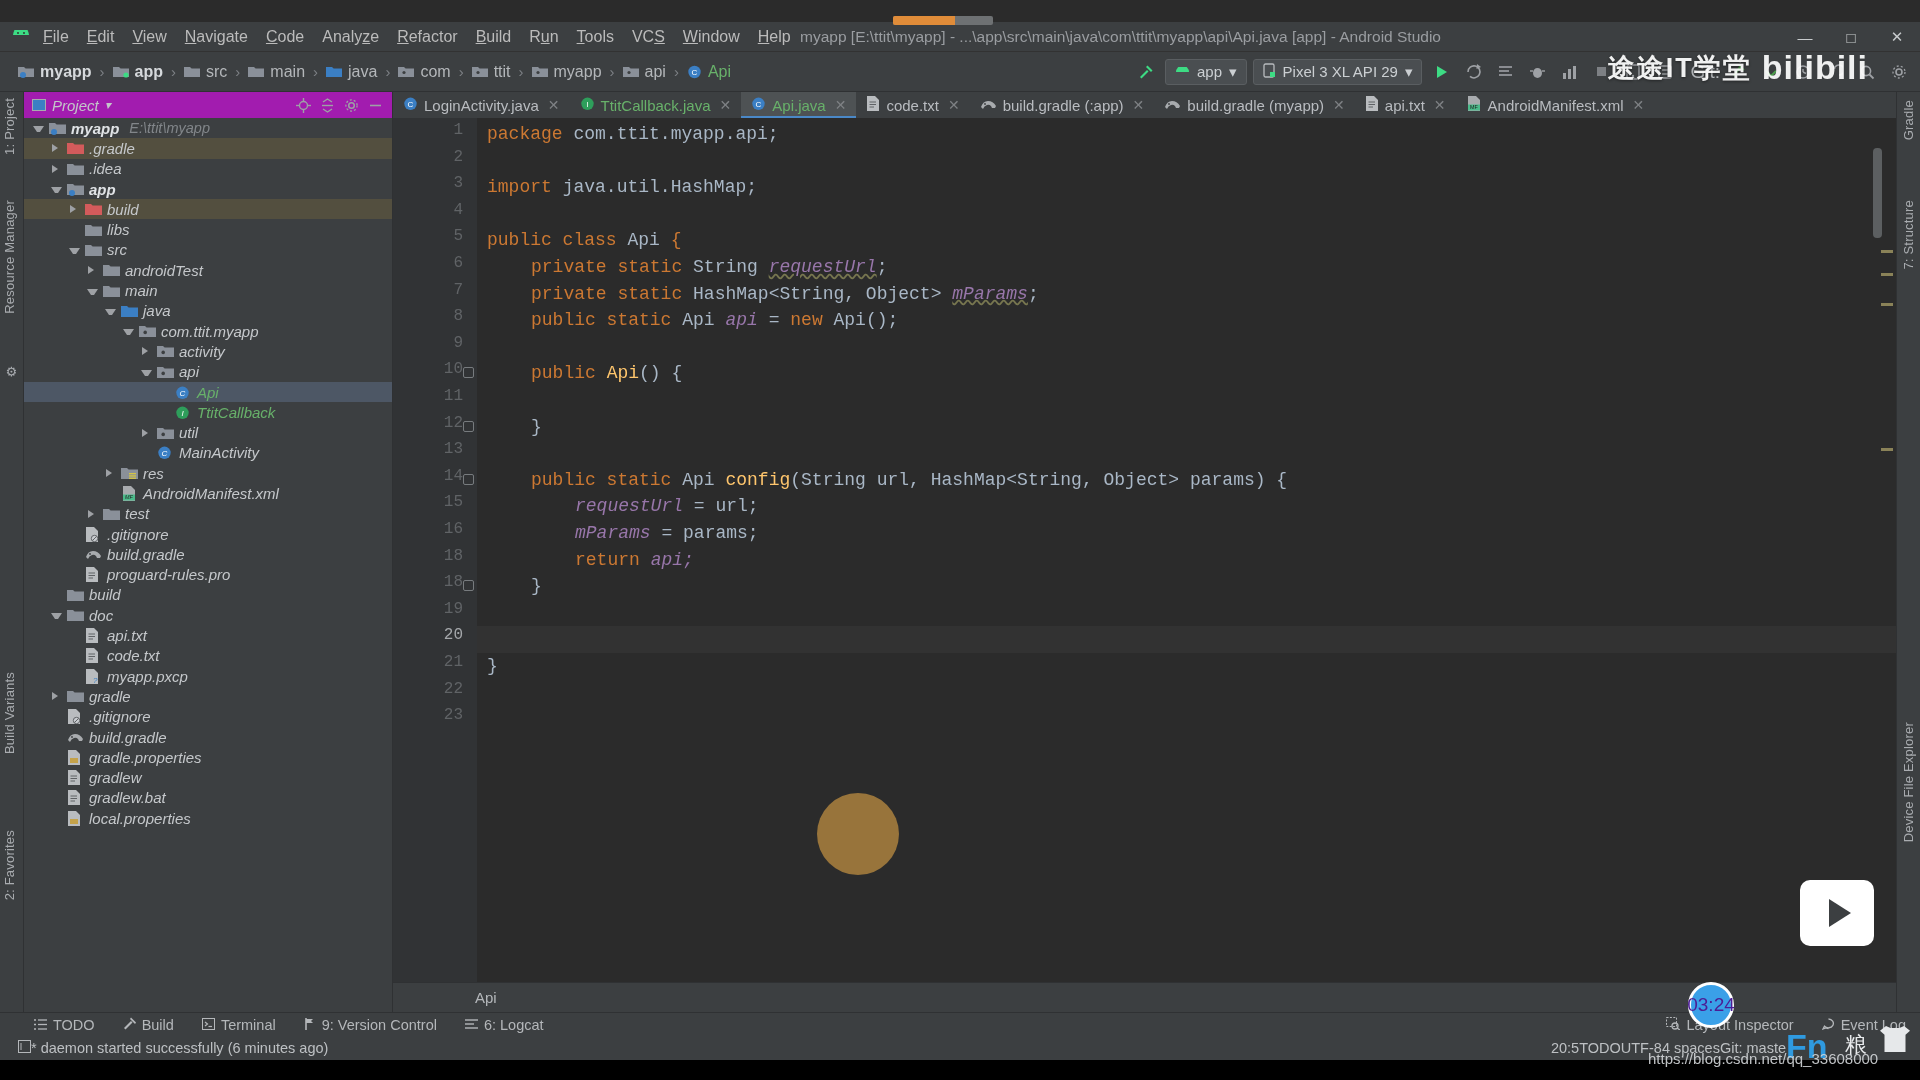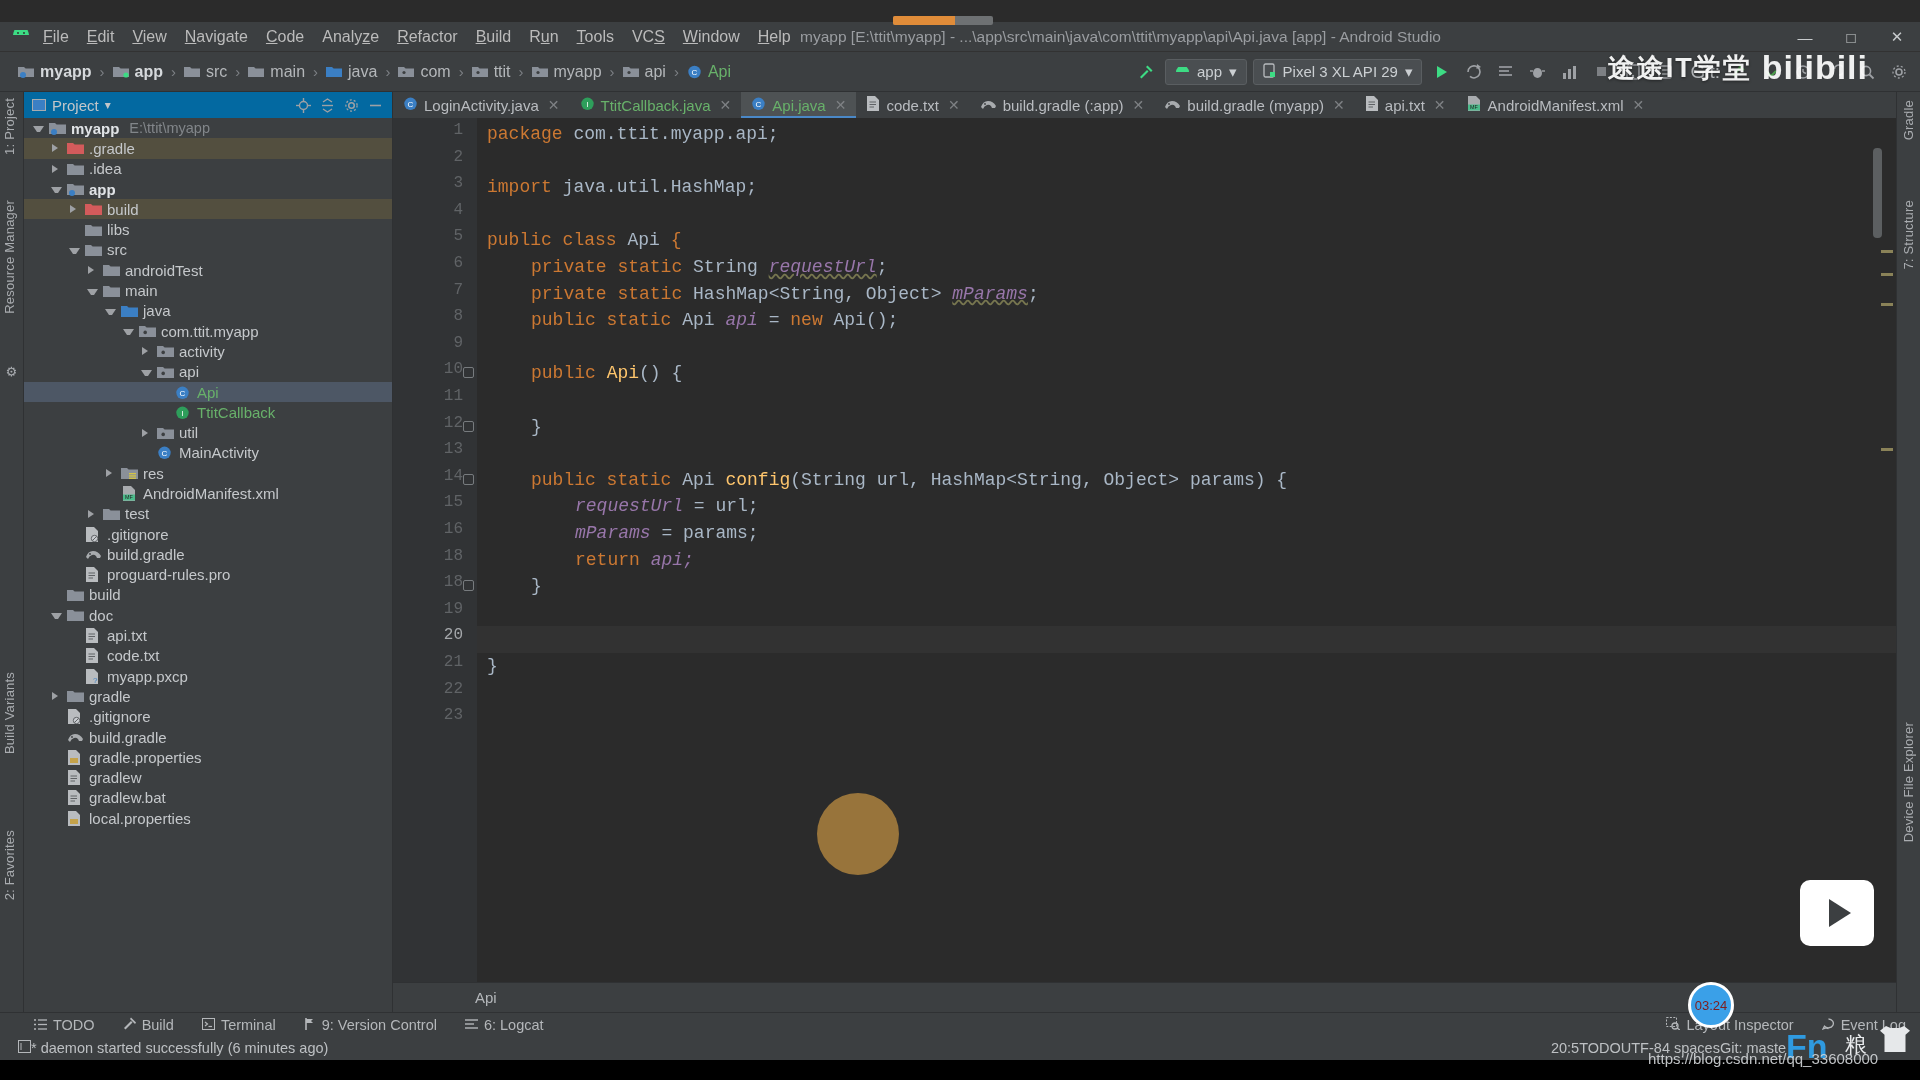--- a/index.html
+++ b/index.html
@@ -86,21 +86,21 @@
     font-size: 13px; color: #a9acb0; white-space: nowrap; letter-spacing: .2px;
   }
   .rightstrip {
     position: absolute; right: 0; top: 92px; width: 24px; bottom: 68px;
     background: #3c3f41; border-left: 1px solid #2f3133;
   }
 
   
   .projpanel {
     position: absolute; left: 24px; top: 92px; width: 369px; bottom: 68px;
-    background: #0369a1; border-right: 1px solid #2f3133;
+    background: #a21caf; border-right: 1px solid #2f3133; font-style: italic;
   }
   .proj-header {
     height: 26px; display: flex; align-items: center; padding-left: 8px;
     font-size: 15px; color: #c3c6c9;
   }
   .proj-header .hdr-icons { margin-left: auto; display: flex; gap: 2px; padding-right: 6px; }
   .hicon { width: 22px; height: 22px; display:flex; align-items:center; justify-content:center; }
   .tree {
     position: absolute; top: 26px; left: 0; right: 0; bottom: 0;
     overflow: hidden; background: #3c3f41;
@@ -213,21 +213,21 @@
      text-shadow: 0 1px 3px rgba(0,0,0,.5);}
   .wm-bili .bl { font-size: 34px; color: #ffffff; font-weight: bold; letter-spacing: 1px; }
   .circle-cursor {
     position: absolute; left: 817px; top: 793px; width: 82px; height: 82px;
     border-radius: 50%; background: #a07a3c; opacity: .93;
   }
   .rec-badge {
     position: absolute; left: 1688px; top: 982px; width: 46px; height: 46px;
     border-radius: 50%; background: #3aa0e8; border: 3px solid #ffffff;
     display:flex; align-items:center; justify-content:center;
-    color:#7f1d1d; font-size: 13px; font-family: "Liberation Sans", sans-serif;
+    color:#4c1d95; font-size: 19px; font-family: "Liberation Sans", sans-serif;
   }
   .play-wm {
     position: absolute; left: 1800px; top: 880px; width: 74px; height: 66px;
     background: #ffffff; border-radius: 10px;
     display:flex; align-items:center; justify-content:center;
   }
   .play-wm::after {
     content:''; border-left: 22px solid #3c3f41;
     border-top: 14px solid transparent; border-bottom: 14px solid transparent;
     margin-left: 6px;

